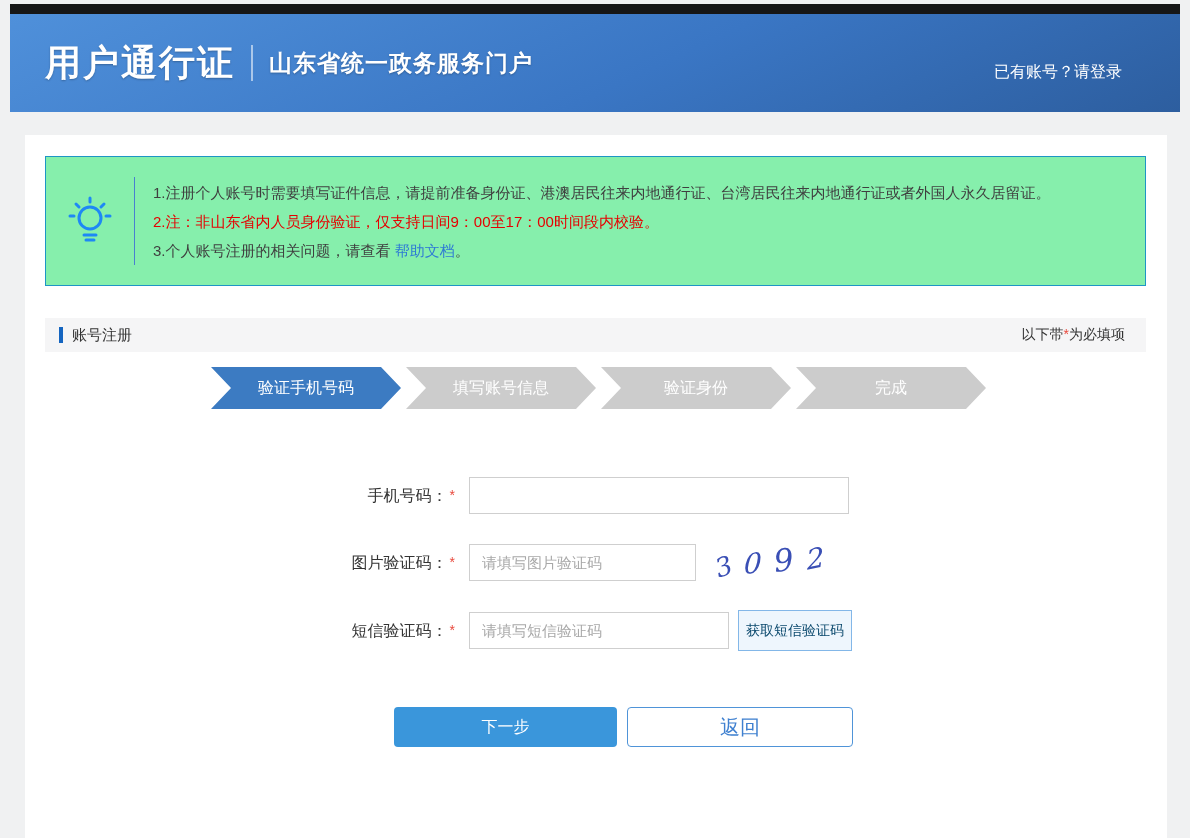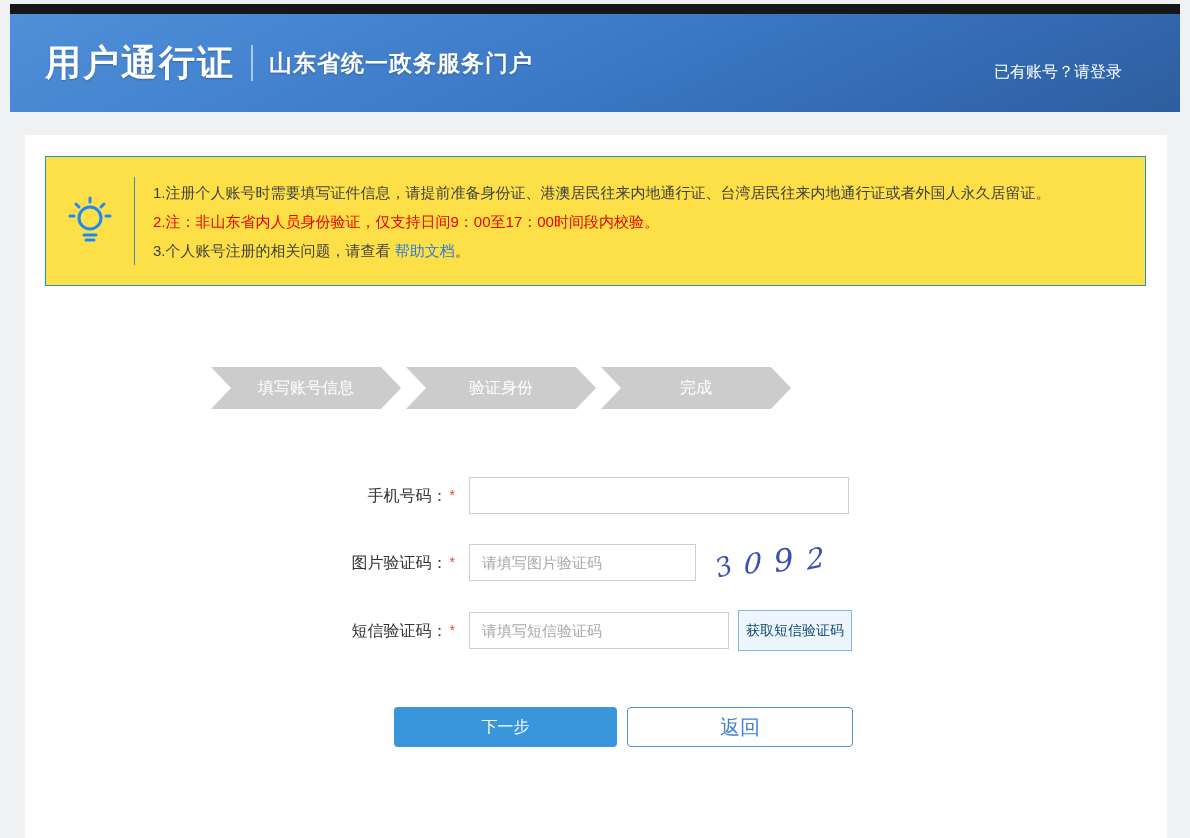--- a/index.html
+++ b/index.html
@@ -17,21 +17,21 @@
   .brand-title { color:#fff; font-size:36px; font-weight:bold; letter-spacing:2px; text-shadow:0 1px 2px rgba(0,0,0,.25); }
   .brand-divider { width:2px; height:36px; background:rgba(255,255,255,.55); margin:0 16px; }
   .brand-subtitle { color:#fff; font-size:23px; font-weight:bold; letter-spacing:1px; text-shadow:0 1px 2px rgba(0,0,0,.25); }
   .login-link { position:absolute; right:58px; top:48px; color:#fff; font-size:16px; text-decoration:none; cursor:pointer; }
 
   
   .card { position:absolute; left:25px; right:23px; top:135px; bottom:0; background:#ffffff; }
 
   
   .notice { position:absolute; left:20px; right:21px; top:21px; height:130px;
-    border:1px solid #1e95c5; background:#fde047; display:flex; align-items:center; }
+    border:1px solid #1e95c5; background:#86efac; display:flex; align-items:center; }
   .notice-icon-wrap { width:88px; display:flex; justify-content:center; align-items:center; flex:0 0 88px; }
   .notice-divider { width:1px; height:88px; background:#4a7fd0; }
   .notice-text { padding:0 24px 0 18px; font-size:15px; color:#3f3f3f; }
   .notice-text p { line-height:29px; }
   .notice-text .n2 { color:#e60000; }
   .help-link { color:#2f7bd4; text-decoration:none; cursor:pointer; }
 
   
   .section-bar { position:absolute; left:20px; right:21px; top:183px; height:34px;
     background:#f5f5f6; display:flex; align-items:center; padding:0 21px 0 14px; }
@@ -109,22 +109,30 @@
         </svg>
       </div>
       <div class="notice-divider"></div>
       <div class="notice-text">
         <p class="n1">1.注册个人账号时需要填写证件信息，请提前准备身份证、港澳居民往来内地通行证、台湾居民往来内地通行证或者外国人永久居留证。</p>
         <p class="n2">2.注：非山东省内人员身份验证，仅支持日间9：00至17：00时间段内校验。</p>
         <p class="n3"><span>3.个人账号注册的相关问题，请查看 </span><a class="help-link">帮助文档</a><span>。</span></p>
       </div>
     </section>
 
+    <div class="section-bar">
+      <span class="section-marker"></span>
+      <span class="section-title">账号注册</span>
+      <span class="required-note"><span>以下带</span><span class="star">*</span><span>为必填项</span></span>
+    </div>
 
     <div class="steps">
+      <div class="step active">
+          <span>验证手机号码</span>
+        </div>
       <div class="step">
           <span>填写账号信息</span>
         </div>
       <div class="step">
           <span>验证身份</span>
         </div>
       <div class="step">
           <span>完成</span>
         </div>
     </div>

